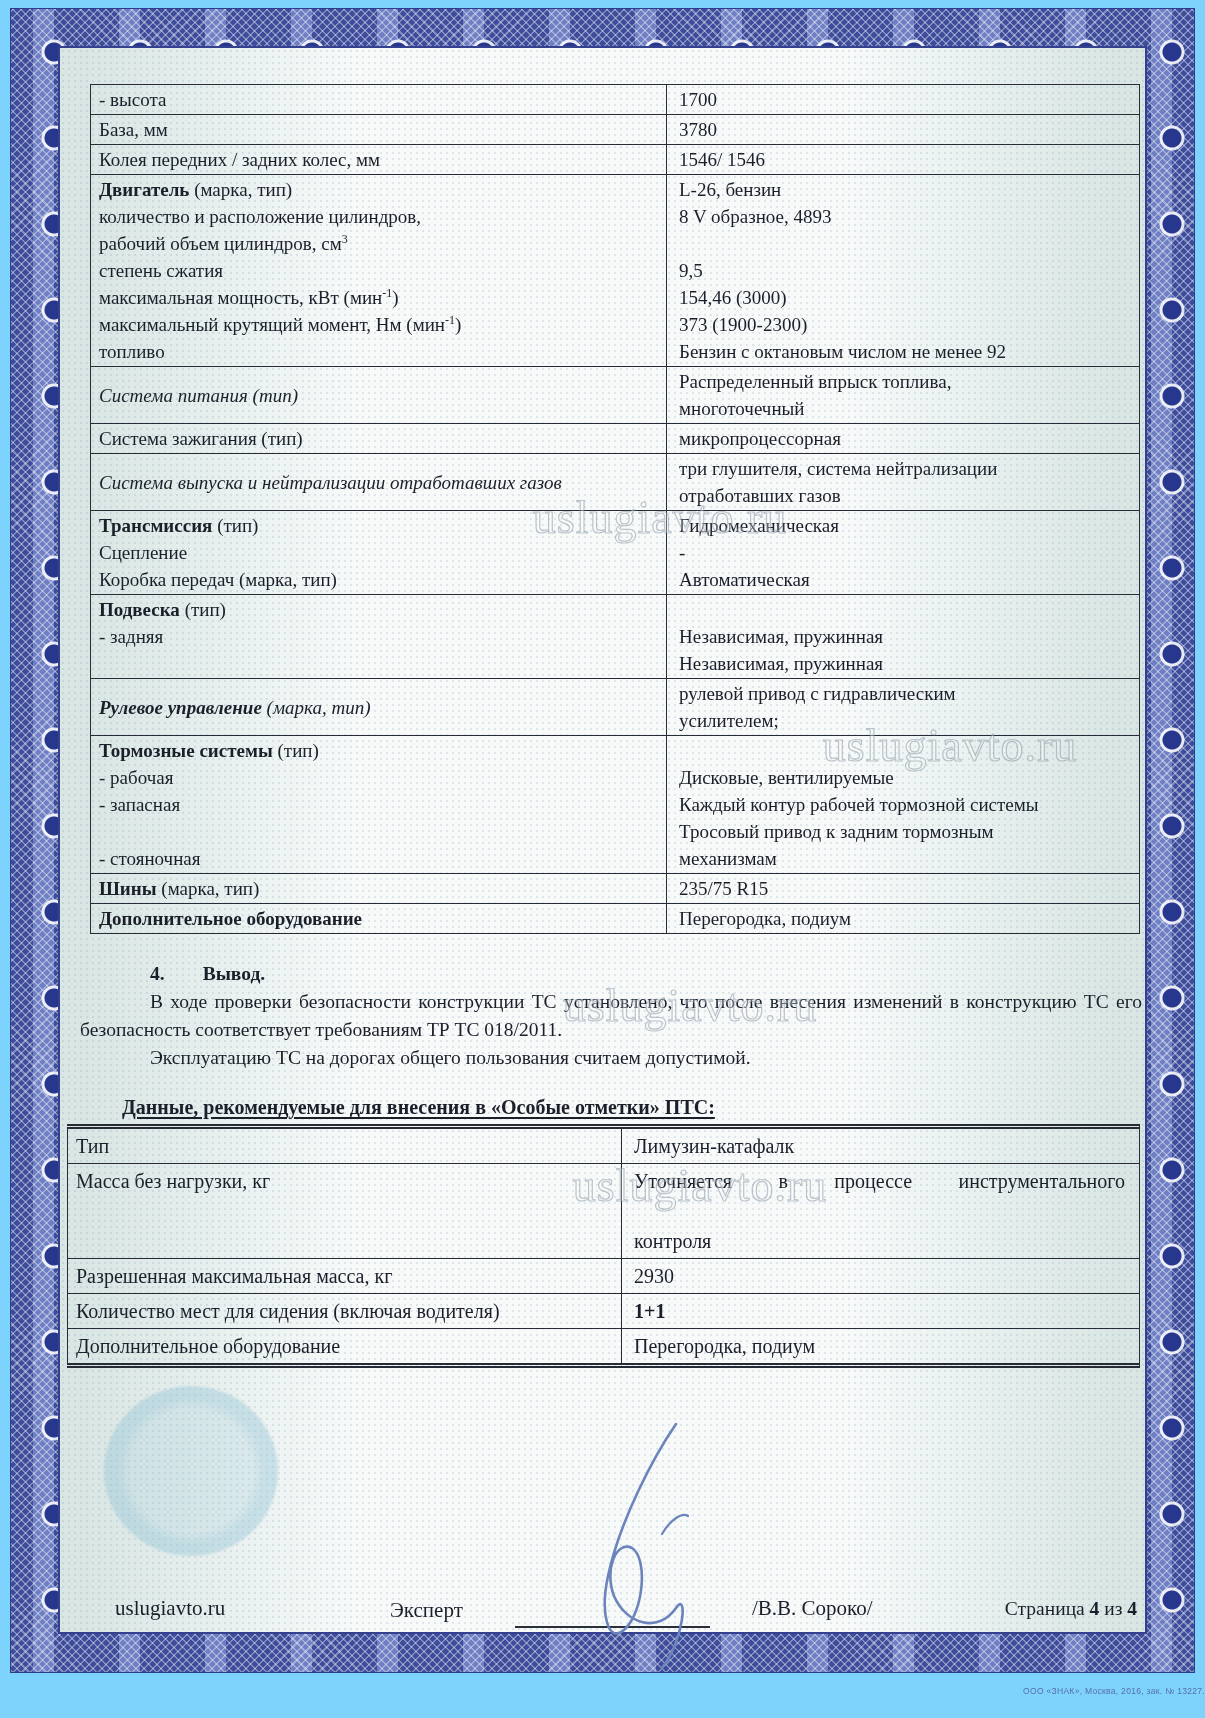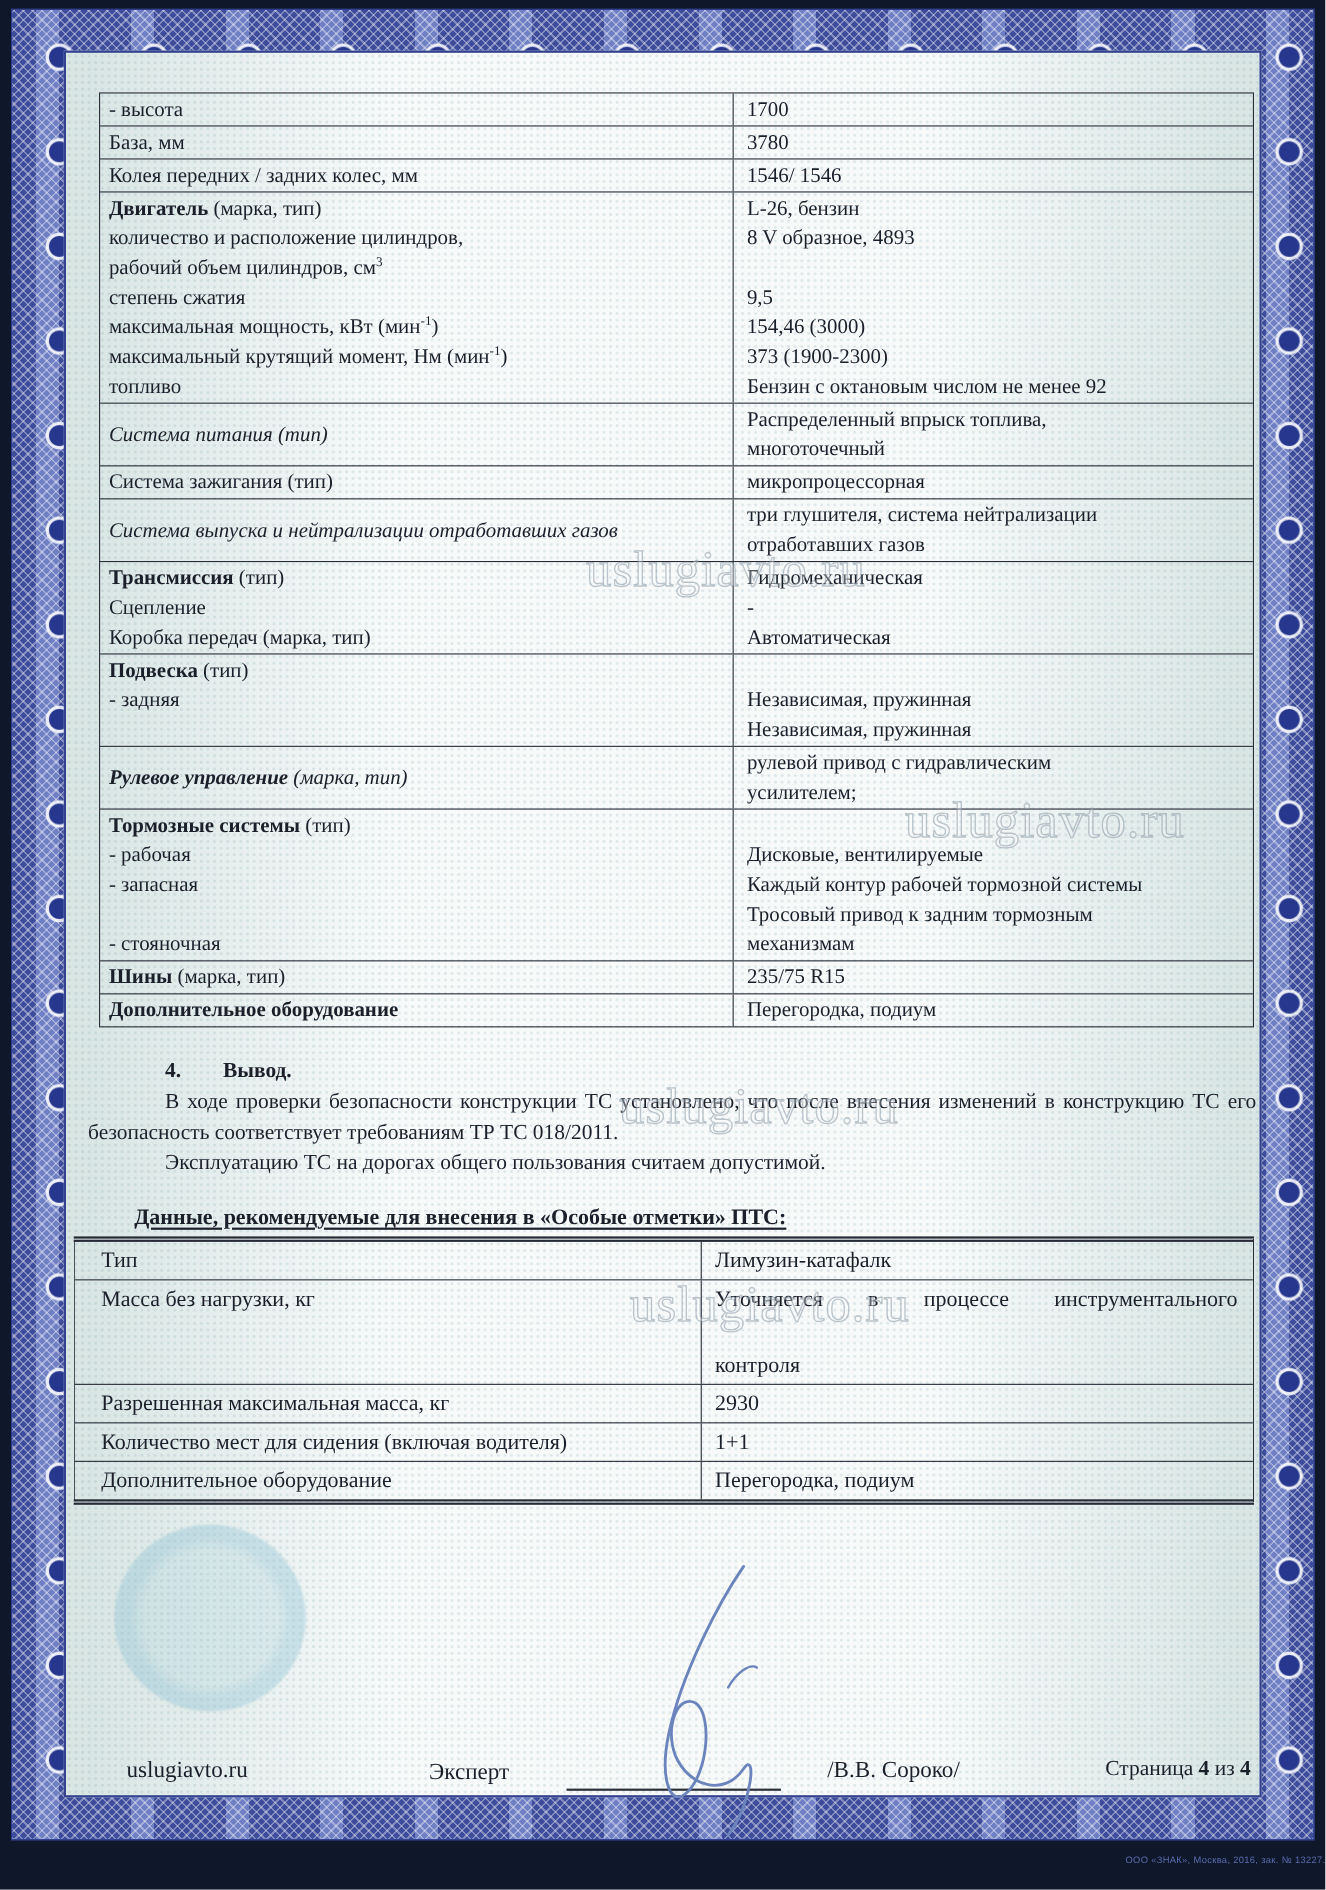--- a/index.html
+++ b/index.html
@@ -1,18 +1,18 @@
 <!DOCTYPE html>
 <html><head>
 <meta charset="utf-8">
 <style>
   html,body{margin:0;padding:0;background:#ffffff;}
   .page{
     position:relative;width:1205px;height:1718px;overflow:hidden;
-    background:#0f172a;font-family:"Liberation Serif", serif;color:#1b1f2a;
+    background:#7dd3fc;font-family:"Liberation Serif", serif;color:#1b1f2a;
   }
   
   .band{
     position:absolute;left:10px;top:8px;right:10px;bottom:45px;
     background:
       radial-gradient(circle, #26378d 9px, rgba(255,255,255,0.85) 10px 12px, rgba(255,255,255,0) 13px) 0 0/86px 86px,
       repeating-linear-gradient(45deg, rgba(255,255,255,0.35) 0 1.5px, rgba(255,255,255,0) 1.5px 6px),
       repeating-linear-gradient(-45deg, rgba(255,255,255,0.35) 0 1.5px, rgba(255,255,255,0) 1.5px 6px),
       repeating-linear-gradient(90deg, #3d4d9c 0 22px, #6e7fc4 22px 43px, #3d4d9c 43px 86px),
       #46569f;
@@ -51,25 +51,25 @@
   .t2heading{
     font-weight:bold;font-size:20px;line-height:27px;padding-left:55px;
     text-decoration:underline;text-underline-offset:3px;
   }
   .t2{
     margin-top:3px;border-top:5px double #262b36;border-bottom:5px double #262b36;
     border-left:1.6px solid #262b36;border-right:1.6px solid #262b36;font-size:20px;
   }
   .t2 .row2{display:flex;border-bottom:1.6px solid #262b36;}
   .t2 .row2:last-child{border-bottom:none;}
-  .lc2{width:553px;box-sizing:border-box;padding:2px 6px 2px 8px;line-height:30px;margin-left:16px;}
+  .lc2{width:553px;box-sizing:border-box;padding:2px 6px 2px 8px;line-height:30px;}
   .vc2{flex:1;box-sizing:border-box;border-left:1.8px solid #262b36;padding:2px 14px 2px 12px;line-height:30px;}
   .vc2 .jl{text-align:justify;}
   .vc2 .jl::after{content:"";display:inline-block;width:100%;height:0;}
-  .vbold{font-weight:normal;}
+  .vbold{font-weight:bold;}
   
   .wm{
     position:absolute;transform:translate(-50%,-50%);white-space:nowrap;
     font-size:46px;letter-spacing:1px;z-index:6;pointer-events:none;
     color:rgba(255,255,255,0.30);-webkit-text-stroke:1.2px rgba(128,143,158,0.5);
   }
   .wm1{left:600px;top:469px;}
   .wm2{left:890px;top:697px;}
   .wm3{left:630px;top:957px;}
   .wm4{left:640px;top:1137px;}

